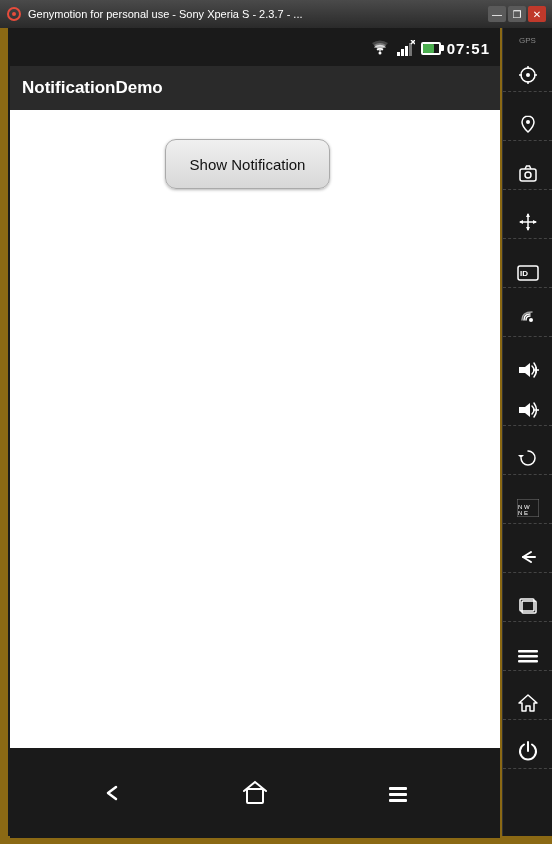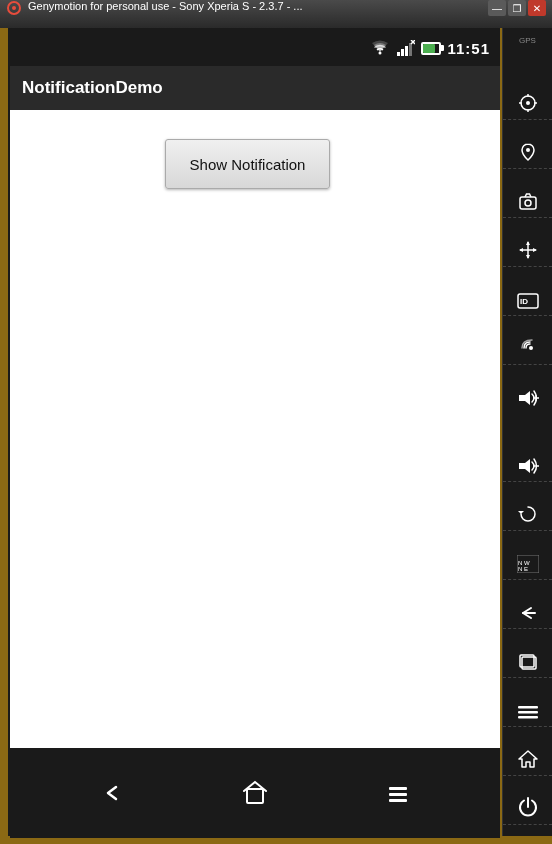--- a/index.html
+++ b/index.html
@@ -12,21 +12,21 @@
       overflow: hidden;
     }
 
     
     .title-bar {
       position: absolute;
       top: 0; left: 0; right: 0;
       height: 28px;
       background: linear-gradient(to bottom, #4a4a4a, #2a2a2a);
       display: flex;
-      align-items: flex-start;
+      align-items: center;
       padding: 0 6px;
       z-index: 100;
     }
     .title-bar-icon {
       width: 16px;
       height: 16px;
       margin-right: 6px;
       display: flex;
       align-items: center;
       justify-content: center;
@@ -164,21 +164,21 @@
 
     
     .show-notif-btn {
       position: absolute;
       top: 29px;
       left: 155px;
       width: 165px;
       height: 50px;
       background: linear-gradient(to bottom, #f0f0f0, #d8d8d8);
       border: 1px solid #aaa;
-      border-radius: 3px;
+      border-radius: 11px;
       display: flex;
       align-items: center;
       justify-content: center;
       cursor: pointer;
       box-shadow: 0 1px 3px rgba(0,0,0,0.3);
     }
     .show-notif-btn span {
       color: #111;
       font-size: 15px;
     }
@@ -208,21 +208,20 @@
       border-left: 1px solid #333;
     }
 
     .sidebar-section {
       width: 100%;
       display: flex;
       flex-direction: column;
       align-items: center;
       padding: 4px 17px;
       border-bottom: 1px dashed #444;
-      gap: 28px;
     }
 
     .sidebar-btn {
       width: 40px;
       height: 36px;
       display: flex;
       align-items: flex-end;
       justify-content: center;
       color: #fff;
       cursor: pointer;
@@ -306,21 +305,21 @@
           <rect x="8" y="6" width="3" height="10" fill="white"></rect>
           <rect x="12" y="3" width="3" height="13" fill="white" opacity="0.4"></rect>
           <line x1="14" y1="0" x2="18" y2="4" stroke="white" stroke-width="1.5"></line>
           <line x1="18" y1="0" x2="14" y2="4" stroke="white" stroke-width="1.5"></line>
         </svg>
 
         <div class="battery-icon">
           <div class="battery-fill"></div>
         </div>
 
-        <div class="status-time">11:51</div>
+        <div class="status-time">07:51</div>
       </div>
     </div>
 
     <div class="app-header">
       <div class="app-title">NotificationDemo</div>
     </div>
 
     <div class="app-content">
       <div class="show-notif-btn">
         <span>Show Notification</span>

